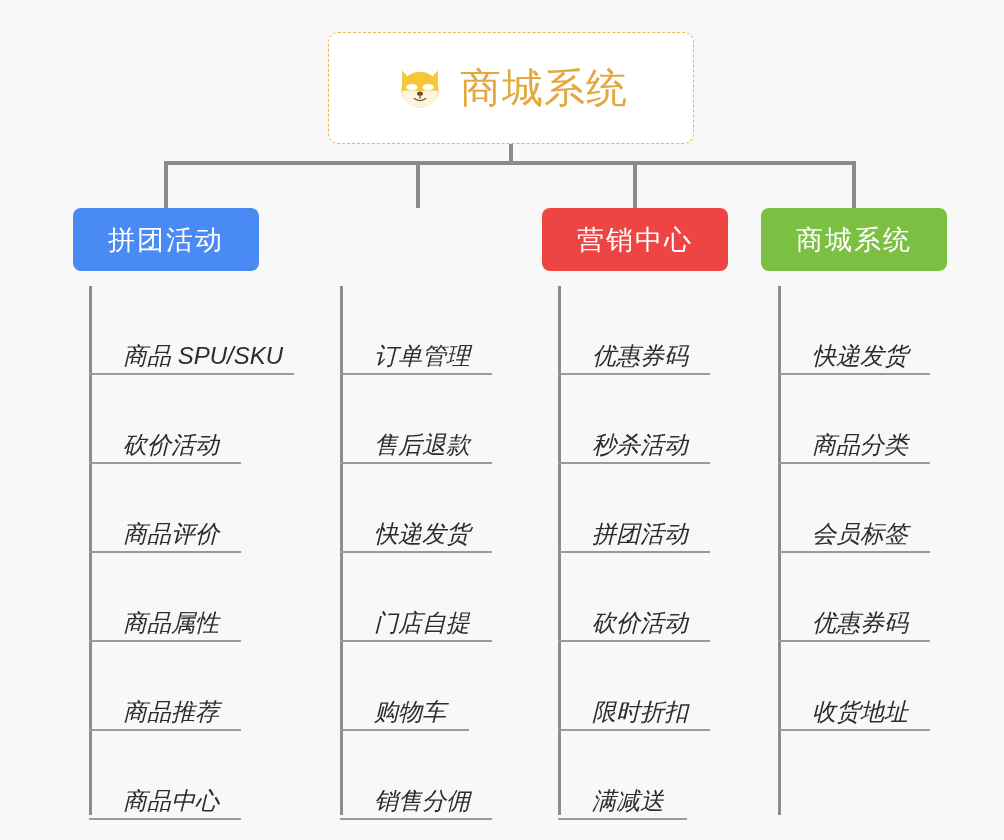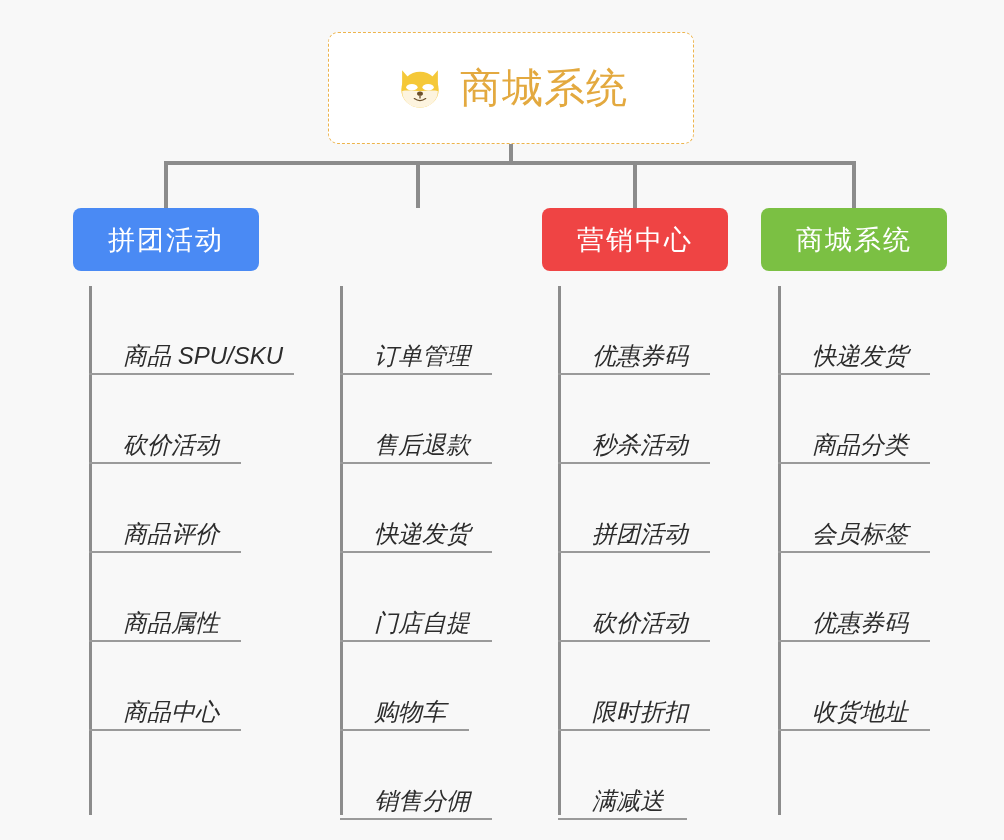--- a/index.html
+++ b/index.html
@@ -177,20 +177,24 @@
     <div class="leaf">
       <div class="leaf-underline" style="width:152px"></div>
       <span class="leaf-label">商品评价</span>
     </div>
     <div class="leaf">
       <div class="leaf-underline" style="width:152px"></div>
       <span class="leaf-label">商品属性</span>
     </div>
     <div class="leaf">
       <div class="leaf-underline" style="width:152px"></div>
+      <span class="leaf-label">商品推荐</span>
+    </div>
+    <div class="leaf">
+      <div class="leaf-underline" style="width:152px"></div>
       <span class="leaf-label">商品中心</span>
     </div>
   </div>
 
   <div class="col-body" style="left:542px">
     <div class="spine" style="height:529px"></div>
     <div class="leaf">
       <div class="leaf-underline" style="width:152px"></div>
       <span class="leaf-label">优惠券码</span>
     </div>

